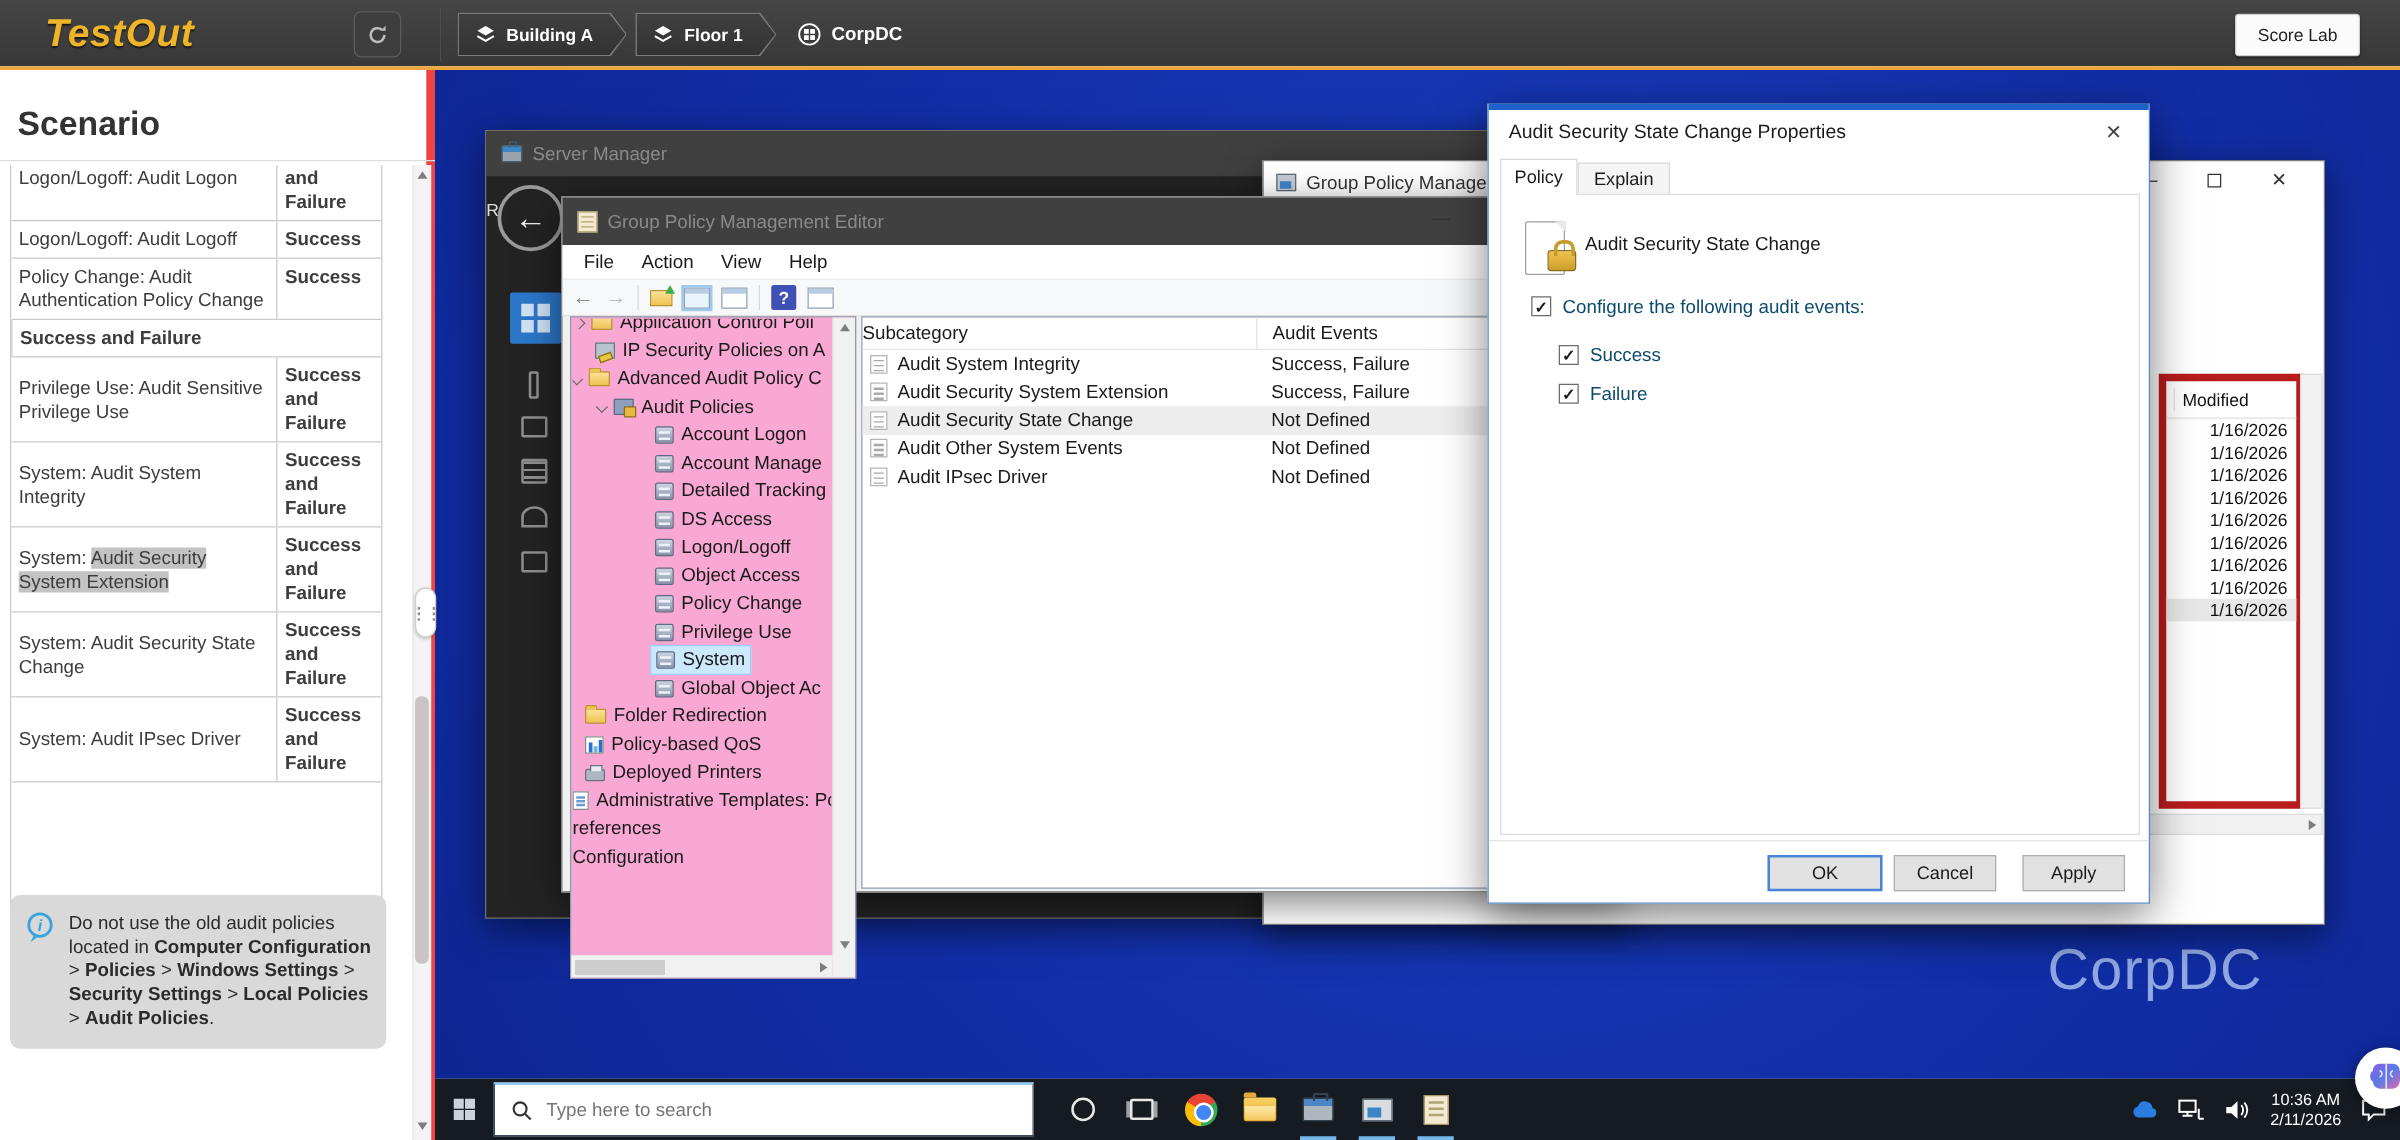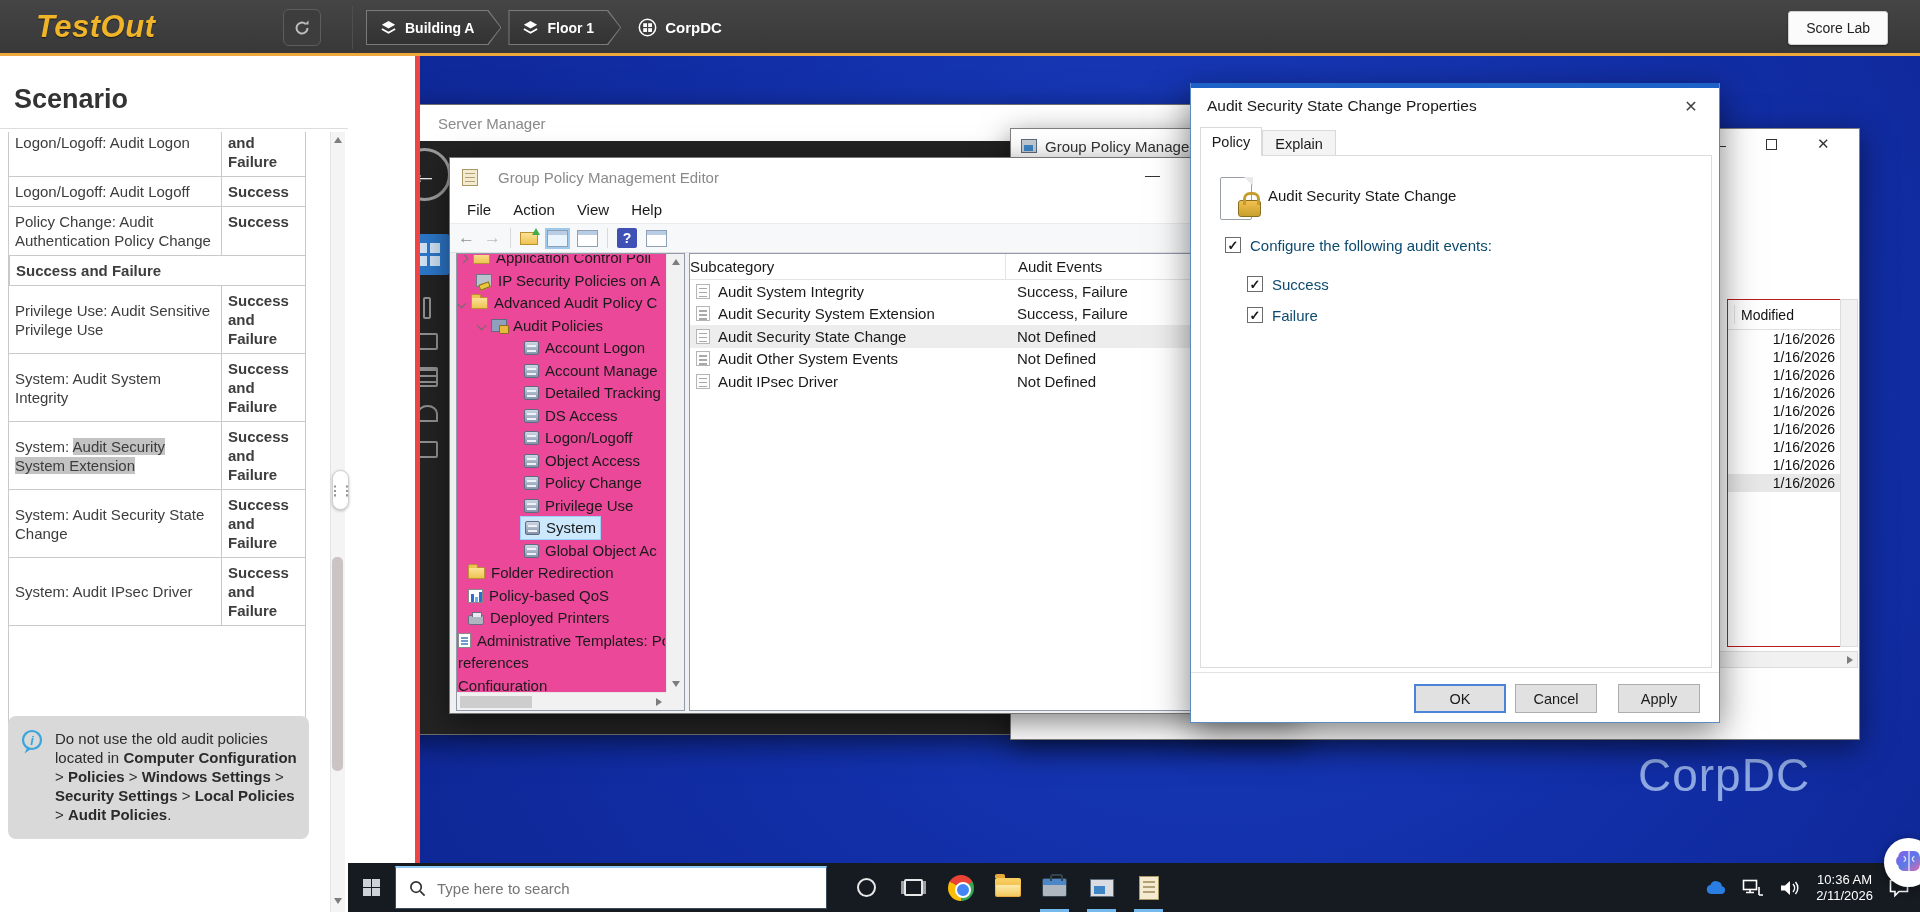--- a/index.html
+++ b/index.html
@@ -11,21 +11,21 @@
 .logo{font-size:31px;font-weight:bold;font-style:italic;color:#f0b429;margin-left:36px;letter-spacing:.5px;text-shadow:0 1px 1px #1a1a1a}
 .refreshbtn{position:absolute;left:283px;top:9px;width:38px;height:37px;background:#3d3d3d;border:1px solid #5d5d5d;border-radius:6px;display:flex;align-items:center;justify-content:center}
 .bar-div{position:absolute;left:352px;top:6px;width:1px;height:43px;background:#242424;border-right:1px solid #4e4e4e}
 .crumbs{position:absolute;left:366px;top:10px;display:flex;gap:7px;align-items:center}
 .crumb-o{background:#7a7a7a;clip-path:polygon(0 0,calc(100% - 13px) 0,100% 50%,calc(100% - 13px) 100%,0 100%);padding:1px}
 .crumb{height:33px;display:flex;align-items:center;gap:8px;padding:0 26px 0 13px;color:#fff;font-weight:bold;font-size:14px;background:linear-gradient(#404040,#323232);clip-path:polygon(0 0,calc(100% - 13px) 0,100% 50%,calc(100% - 13px) 100%,0 100%)}
 .crumb-plain{display:flex;align-items:center;gap:8px;color:#fff;font-weight:bold;font-size:15px;margin-left:10px}
 .scorelab{position:absolute;right:32px;top:11px;height:34px;padding:0 17px;background:#fbfbfb;border:1px solid #cfcfcf;border-radius:3px;font-size:14px;font-weight:normal;color:#222;display:flex;align-items:center;box-shadow:0 1px 2px rgba(0,0,0,.4)}
 
 
-.panel{position:absolute;left:0;top:56px;width:420px;height:856px;background:#fff;border-right:5px solid #ef4444;z-index:20}
+.panel{position:absolute;left:0;top:56px;width:348px;height:856px;background:#fff;border-right:7px solid #ef4444;z-index:20}
 .p-title{position:absolute;left:14px;top:28px;font-size:27px;font-weight:bold;color:#333}
 .p-rule{position:absolute;left:0;top:72px;width:348px;border-top:1px solid #ddd}
 .s-table{position:absolute;left:8px;top:76px;width:298px;height:634px;overflow:hidden;border-left:1px solid #c9c9c9;border-right:1px solid #c9c9c9}
 .s-in{transform:translateY(-24px)}
 .s-row{display:flex;align-items:center;border-bottom:1px solid #c9c9c9}
 .s-row:first-child{border-top:1px solid #c9c9c9}
 .s-c1{width:212px;padding:5px 6px;font-size:15px;color:#3d3d3d;line-height:19px}
 .s-c2{flex:1;align-self:stretch;border-left:1px solid #c9c9c9;padding:5px 6px;font-size:15px;font-weight:bold;color:#3d3d3d;line-height:19px}
 .hl{background:#c3c3c3}
 .note{position:absolute;left:8px;top:660px;width:301px;background:#d9d9d9;border-radius:8px;padding:13px 10px 15px 12px;display:flex;gap:9px}
@@ -37,21 +37,21 @@
 .tri{width:0;height:0;border-left:4px solid transparent;border-right:4px solid transparent}
 .tri.up{border-bottom:6px solid #7d7d7d}.tri.down{border-top:6px solid #7d7d7d}
 .tri.right{border-top:4px solid transparent;border-bottom:4px solid transparent;border-left:6px solid #7d7d7d;border-right:none}
 
 
 .desktop{position:absolute;left:348px;top:56px;width:1572px;height:807px;background:radial-gradient(circle at 55% 42%,#1b41c4 0%,#122fa8 55%,#0e2693 100%);z-index:1}
 .watermark{position:absolute;left:1638px;top:748px;font-size:46px;color:#8fa9e3;z-index:1;letter-spacing:1px}
 
 
 .win{position:absolute;box-shadow:0 8px 28px rgba(0,0,0,.5)}
-.wtitle{display:flex;align-items:center;gap:20px;background:#ffffff}
+.wtitle{display:flex;align-items:center;gap:8px;background:#404040}
 .winbox{display:inline-block;width:11px;height:11px;border:1.5px solid #333}
 
 
 .win-sm{left:388px;top:104px;width:917px;height:631px;background:#232323;border:1px solid #6f6f6f;z-index:2}
 .sm-title{height:36px;padding-left:12px;color:#8a8a8a;font-size:15px}
 .i-toolbox{width:17px;height:14px;background:linear-gradient(#3e85c6 0 5px,#9aa4ae 5px);border:1px solid #49606f;border-radius:2px;position:relative}
 .i-toolbox::before{content:"";position:absolute;left:5px;top:-4px;width:5px;height:4px;border:1.5px solid #49606f;border-bottom:none;border-radius:2px 2px 0 0}
 .back-circle{position:absolute;left:9px;top:43px;width:53px;height:53px;border:3px solid #9b9b9b;border-radius:50%;background:#232323;display:flex;align-items:center;justify-content:center;color:#ececec;font-size:26px;font-weight:bold}
 .sm-R{position:absolute;left:0px;top:55px;color:#ddd;font-size:14px}
 .sm-tile{position:absolute;left:19px;top:129px;width:41px;height:41px;background:#2c77c9;border-radius:2px;display:grid;grid-template-columns:10px 10px;grid-template-rows:10px 10px;gap:3px;align-content:center;justify-content:center}
@@ -60,21 +60,21 @@
 .sm-ic.b1{top:192px;width:8px;height:22px;left:34px}
 .sm-ic.b2{top:228px}.sm-ic.b3{top:262px;height:20px;background:repeating-linear-gradient(#8f8f8f 0 2px,transparent 2px 6px)}
 .sm-ic.b4{top:300px;border-radius:50% 50% 0 0}.sm-ic.b5{top:336px}
 
 
 .win-gpm{left:1010px;top:128px;width:850px;height:612px;background:#fff;border:1px solid #7f7f7f;z-index:3}
 .gpm-strip{height:34px;display:flex;align-items:center;gap:8px;padding-left:10px;font-size:15px;color:#333}
 .i-gpmicon{width:16px;height:14px;background:#c6ccd4;border:1px solid #5d6b7a;position:relative}
 .i-gpmicon::after{content:"";position:absolute;left:2px;bottom:1px;width:9px;height:6px;background:#3e85c6}
 .gpm-btns{position:absolute;left:700px;top:6px;display:flex;gap:40px;align-items:center;color:#333;font-size:15px}
-.gpm-panel{position:absolute;left:716px;top:170px;width:116px;height:348px;background:#fff;border:1px solid #b91c1c;font-size:14px;color:#111}
+.gpm-panel{position:absolute;left:716px;top:170px;width:116px;height:348px;background:#fff;border:6px solid #b91c1c;font-size:14px;color:#111}
 .gpm-ph{height:30px;line-height:30px;padding-left:13px;border-bottom:1px solid #e0e0e0;position:relative}
 .gpm-ph::before{content:"";position:absolute;left:6px;top:5px;bottom:5px;width:1px;background:#e4e4e4}
 .gdate{height:18px;line-height:18px;text-align:right;padding-right:7px}
 .gdate.sel{background:#e8e8e8}
 .gpm-vs{position:absolute;left:829px;top:170px;width:18px;height:348px;background:#f1f1f1;border:1px solid #dcdcdc}
 .gpm-hs{position:absolute;left:560px;top:522px;width:287px;height:17px;background:#f1f1f1;border:1px solid #dcdcdc;display:flex;align-items:center;justify-content:flex-end;padding-right:4px}
 
 
 .win-gpme{left:449px;top:157px;width:853px;height:557px;background:#f0f0f0;border:1px solid #767676;z-index:4}
 .gpme-title{height:38px;padding-left:12px;color:#8a8a8a;font-size:15px}
@@ -86,21 +86,21 @@
 .gpme-tools{position:absolute;left:0;top:65px;width:851px;height:30px;background:#f7f8f9;border-top:1px solid #ececec;border-bottom:1px solid #e0e0e0;display:flex;align-items:center;gap:9px;padding-left:8px}
 .t-arrow{font-size:17px;font-weight:bold;color:#8f8f8f}
 .t-arrow.dim{color:#bdbdbd}
 .t-sep{width:1px;height:20px;background:#d9d9d9}
 .t-fold{width:18px;height:13px;background:linear-gradient(#fbe197,#eec353);border:1px solid #b9932f;position:relative}
 .t-fold::after{content:"";position:absolute;right:-3px;top:-5px;border-left:4px solid transparent;border-right:4px solid transparent;border-bottom:7px solid #3fae49}
 .t-win{width:21px;height:17px;background:#fff;border:1px solid #8fa0b5;position:relative}
 .t-win::before{content:"";position:absolute;left:0;top:0;right:0;height:4px;background:#b8cce4}
 .t-win.boxed{outline:2px solid #9ec9ea;background:#eaf4fd}
 .t-help{width:20px;height:20px;background:#3f51b5;color:#fff;font-weight:bold;font-size:14px;display:flex;align-items:center;justify-content:center;border-radius:2px}
-.gpme-tree{position:absolute;left:6px;top:95px;width:229px;height:458px;background:#ec4899;border:1px solid #8f9bab}
+.gpme-tree{position:absolute;left:6px;top:95px;width:229px;height:530px;background:#f9a8d4;border:1px solid #8f9bab}
 .tree-in{position:absolute;left:1px;top:1px;right:19px;bottom:19px;overflow:hidden}
 .tree-scrollv{position:absolute;right:0;top:0;width:18px;bottom:18px;background:#f1f1f1;border-left:1px solid #e6e6e6;display:flex;flex-direction:column;justify-content:space-between;align-items:center;padding:5px 0}
 .tree-scrollh{position:absolute;left:0;bottom:0;right:18px;height:18px;background:#f1f1f1;border-top:1px solid #e6e6e6;display:flex;align-items:center}
 .hthumb{margin-left:3px;width:72px;height:12px;background:#cdcdcd}
 .tree-corner{position:absolute;right:0;bottom:0;width:18px;height:18px;background:#f1f1f1}
 .trow{height:22.5px;display:flex;align-items:center;gap:6px;white-space:nowrap;font-size:15px;color:#1a1a1a}
 .tree-rows{margin-top:-8px}
 .tlb{line-height:22px}
 .chev{width:7px;height:7px;border-right:1.6px solid #6d6d6d;border-bottom:1.6px solid #6d6d6d;flex:none}
 .chev.r{transform:rotate(-45deg)}

